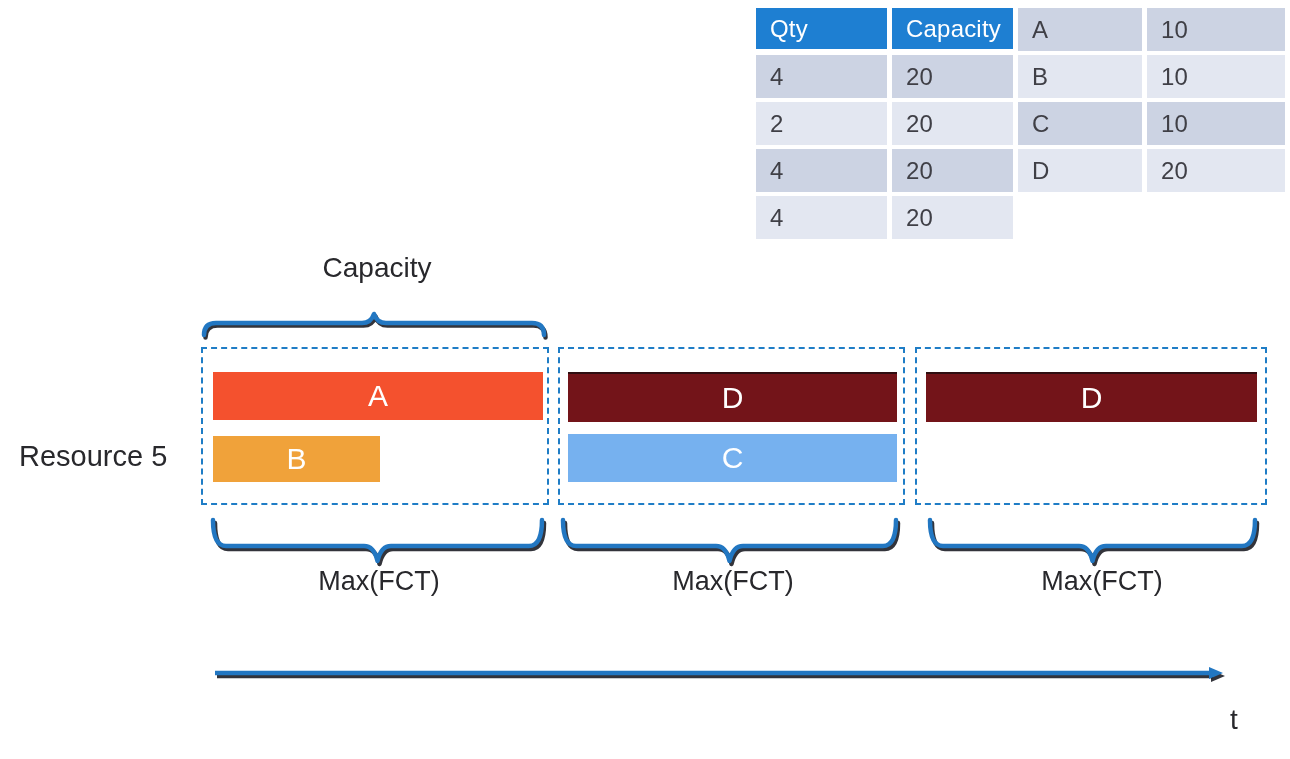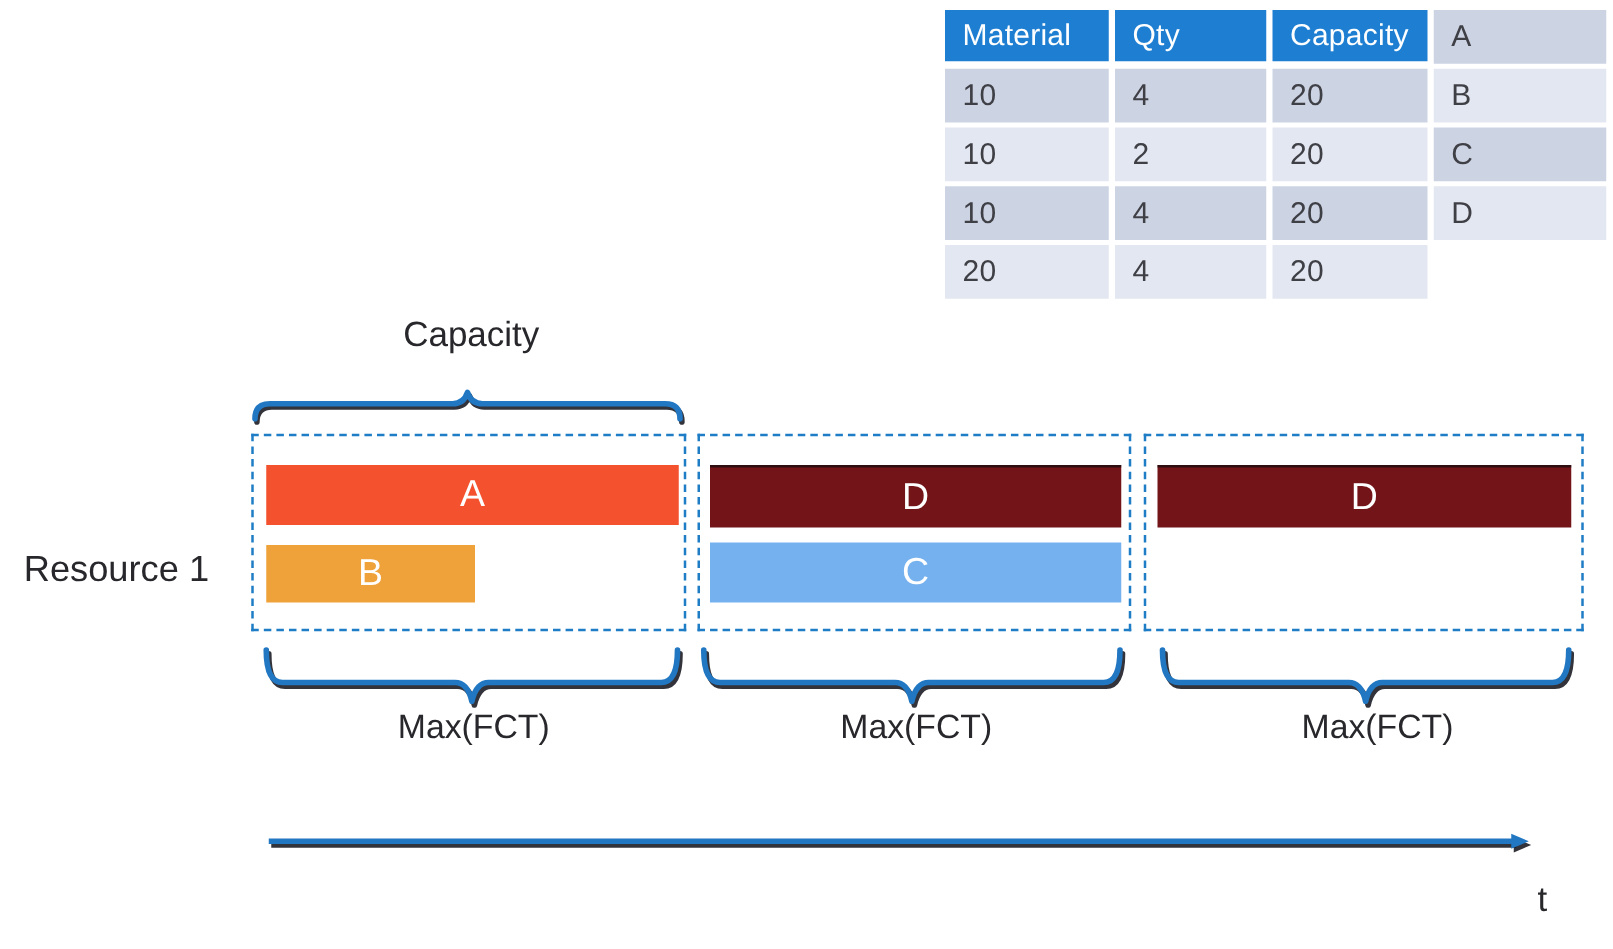--- a/index.html
+++ b/index.html
@@ -76,21 +76,20 @@
   .arrow-line-shade { stroke:#0f1119; stroke-width:4.5; opacity:0.85; }
   .arrow-head-main  { fill:#2277c2; }
   .arrow-head-shade { fill:#0f1119; opacity:0.85; }
 </style>
 </head>
 <body>
 
 <div id="stage">
 
   <div class="data-table">
-    <div class="cell head">Material</div>
     <div class="cell head">Qty</div>
     <div class="cell head">Capacity</div>
 
     <div class="cell row-odd">A</div>
     <div class="cell row-odd">10</div>
     <div class="cell row-odd">4</div>
     <div class="cell row-odd">20</div>
 
     <div class="cell row-even">B</div>
     <div class="cell row-even">10</div>
@@ -108,21 +107,21 @@
     <div class="cell row-even">20</div>
   </div>
 
   <div class="diagram-label centered" style="left:377px; top:252px;">Capacity</div>
 
   <svg class="brace-svg" style="left:201px; top:309px;" width="346" height="30" viewBox="0 0 346 30">
     <path class="brace-shade" transform="translate(1.5,2.5)" d="M 3 26 Q 3 14 15 14 L 161 14 Q 170 14 173 5 Q 176 14 185 14 L 331 14 Q 343 14 343 26"></path>
     <path class="brace-main" d="M 3 26 Q 3 14 15 14 L 161 14 Q 170 14 173 5 Q 176 14 185 14 L 331 14 Q 343 14 343 26"></path>
   </svg>
 
-  <div class="diagram-label" style="left:19px; top:440px; font-size:29px;">Resource 1</div>
+  <div class="diagram-label" style="left:19px; top:440px; font-size:29px;">Resource 5</div>
 
   <div class="period-box" style="left:201px; width:344px;"></div>
   <div class="period-box" style="left:558px; width:343px;"></div>
   <div class="period-box" style="left:915px; width:348px;"></div>
 
   <div class="bar" style="left: 213px; top: 372px; width: 330px; height: 48px; background-color: rgb(244, 81, 46);">
     <span>A</span>
   </div>
   <div class="bar" style="left: 213px; top: 436px; width: 167px; height: 46px; background-color: rgb(240, 162, 58);">
     <span>B</span>

